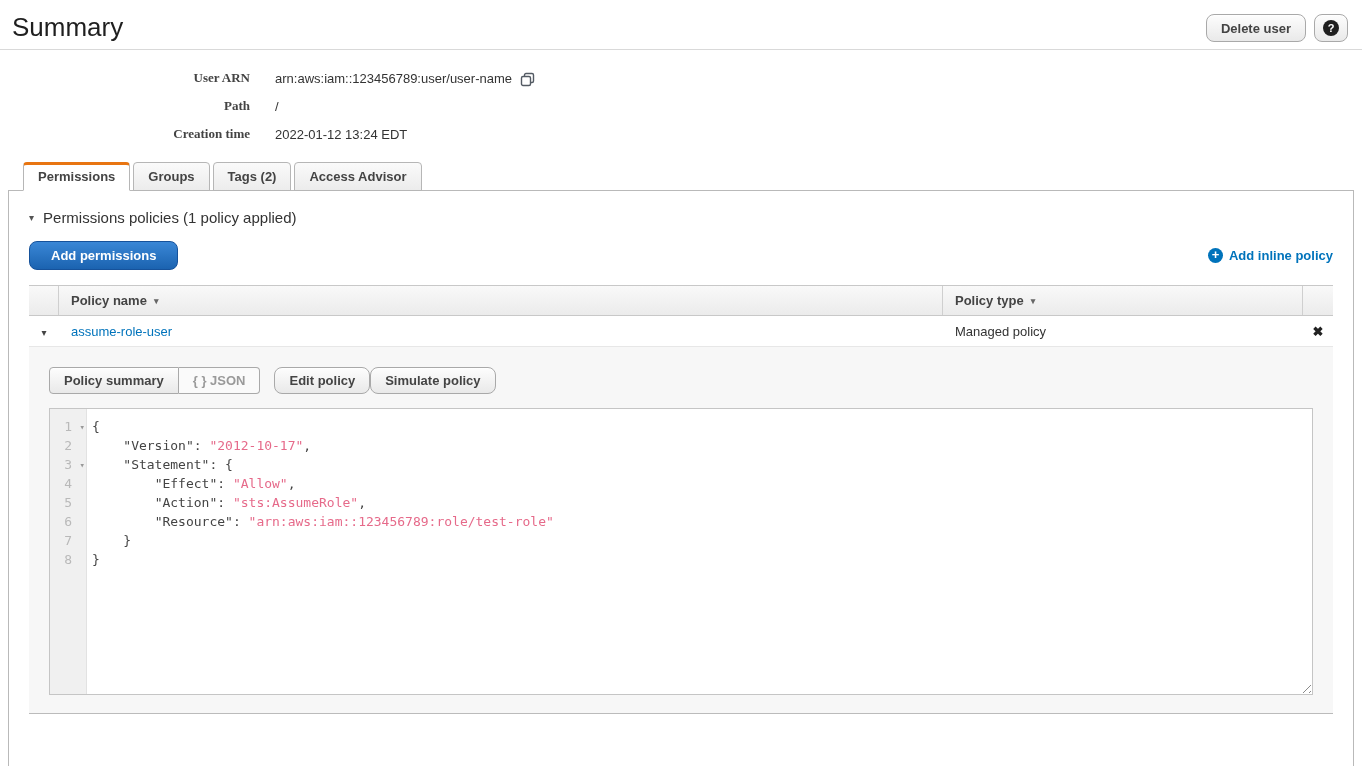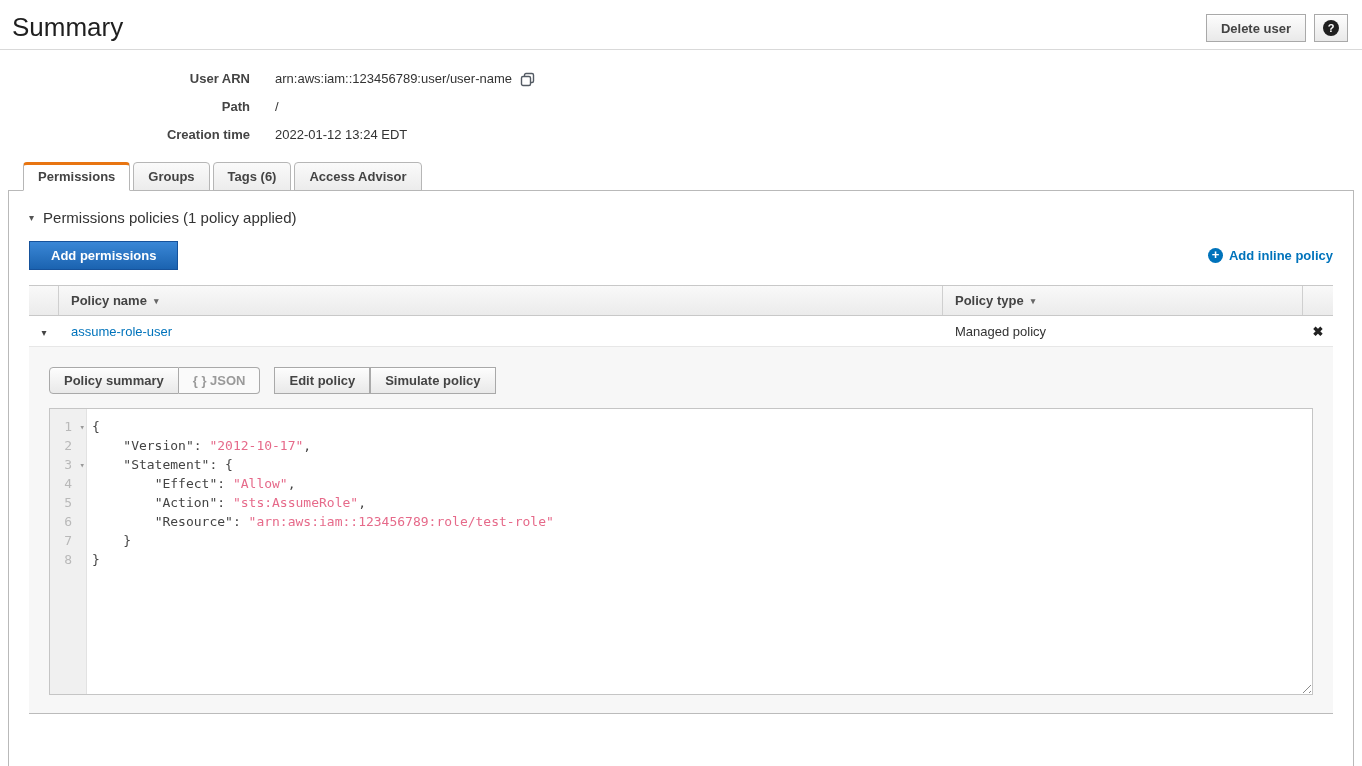--- a/index.html
+++ b/index.html
@@ -12,34 +12,34 @@
   
   .top {
     display:flex; justify-content:space-between; align-items:flex-start;
     padding:10px 14px 0 10px; height:50px; border-bottom:1px solid #d9d9d9;
   }
   .page-title { font-size:26px; font-weight:500; color:#1f1f1f; margin:2px 0 0 2px; line-height:30px; }
   .top-actions { display:flex; gap:8px; margin-top:4px; }
   .btn {
     display:inline-flex; align-items:center; justify-content:center;
     padding:5px 14px; background:linear-gradient(#fdfdfd,#e9e9e9);
-    border:1px solid #a9a9a9; border-radius:0;
+    border:1px solid #a9a9a9; border-radius:8px;
     font-weight:bold; font-size:13px; color:#444; cursor:pointer;
     box-shadow:inset 0 1px 0 rgba(255,255,255,.7);
   }
   .btn-help { padding:5px 8px; }
   .help-circle {
     display:inline-block; width:16px; height:16px; border-radius:50%;
     background:#1f1f1f; color:#fff; font-size:11px; font-weight:bold;
     line-height:16px; text-align:center;
   }
   
   .details { padding-top:14px; }
   .drow { display:flex; align-items:center; height:28px; }
-  .dlabel { width:250px; text-align:right; font-weight:bold; color:#444; }
+  .dlabel { width:250px; text-align:right; font-weight:bold; color:#444;font-family:Liberation Serif, serif; }
   .dvalue { margin-left:25px; color:#333; display:flex; align-items:center; gap:8px; }
   .copy-icon { cursor:pointer; margin-top:2px; }
   
   .tabs { display:flex; margin:14px 0 -1px 23px; position:relative; z-index:2; }
   .tab {
     padding:6px 14px 6px; margin-right:3px; cursor:pointer;
     background:linear-gradient(#fafafa,#ececec);
     border:1px solid #b6b6b6; border-radius:4px 4px 0 0;
     font-weight:bold; color:#444; font-size:13px;
   }
@@ -150,21 +150,21 @@
   </div>
   <div class="drow">
     <div class="dlabel">Creation time</div>
     <div class="dvalue">2022-01-12 13:24 EDT</div>
   </div>
 </div>
 
 <div class="tabs">
   <div class="tab active">Permissions</div>
   <div class="tab">Groups</div>
-  <div class="tab">Tags (6)</div>
+  <div class="tab">Tags (2)</div>
   <div class="tab">Access Advisor</div>
 </div>
 
 <div class="panel">
   <div class="panel-inner">
 
     <div class="sec-head">
       <span class="caret">▾</span>
       <span>Permissions policies (1 policy applied)</span>
     </div>

